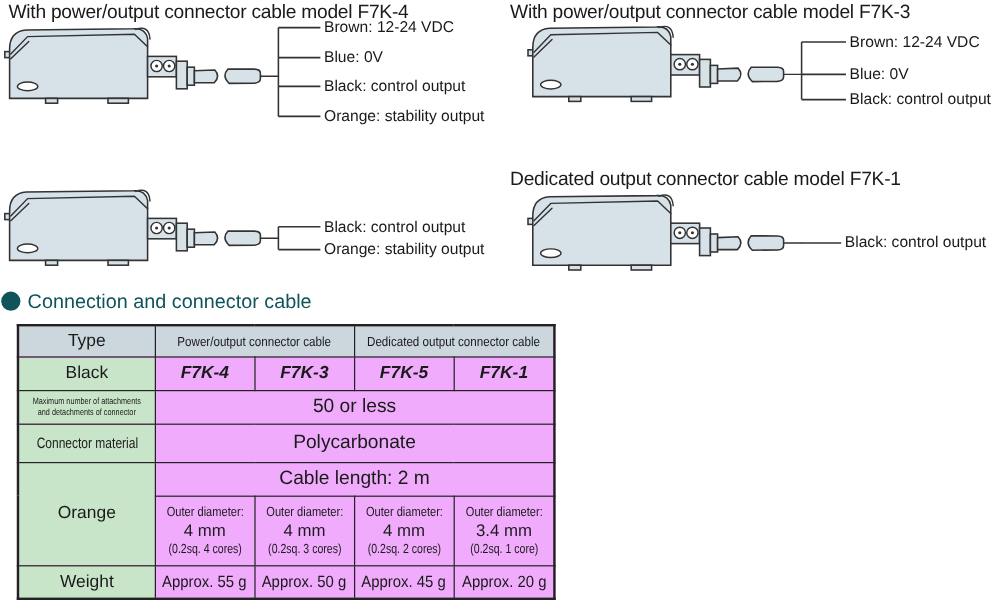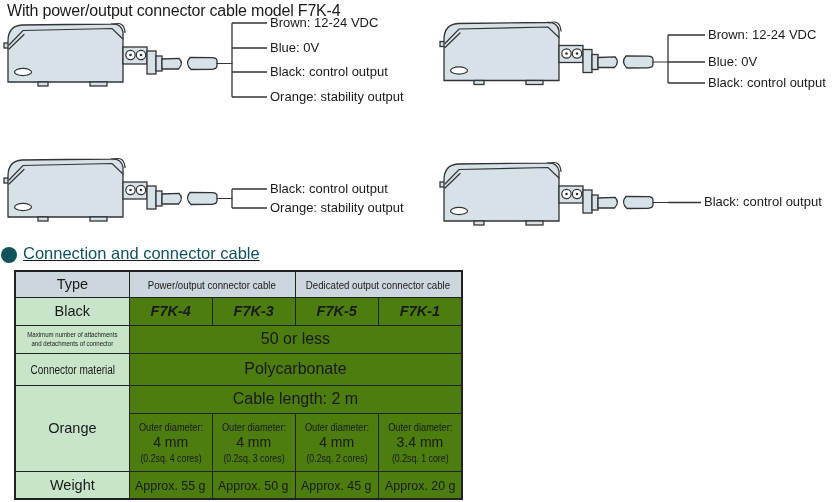--- a/index.html
+++ b/index.html
@@ -9,25 +9,25 @@
   .panel { position:absolute; }
   .ptitle { position:absolute; font-size:16px; letter-spacing:-0.2px; color:#1a1a1a; white-space:nowrap; }
   .psvg { position:absolute; left:0; top:0; }
   .wlab { position:absolute; font-size:13px; line-height:16px; white-space:nowrap; color:#1a1a1a; }
 
   .df { fill:#d6e1e8; stroke:#333; stroke-width:1.3; }
   .dl { fill:none; stroke:#333; stroke-width:1.2; stroke-linecap:round; }
   .dw { fill:#ffffff; stroke:#333; stroke-width:1.2; }
   .bk { fill:none; stroke:#333; stroke-width:1.3; }
 
-  .section-head { position:absolute; left:1px; top:243px; height:20px; display:flex; align-items:flex-end;text-decoration:underline; }
+  .section-head { position:absolute; left:1px; top:243px; height:20px; display:flex; align-items:flex-start; }
   .bullet { width:16px; height:16px; border-radius:50%; background:#10535b; display:inline-block; }
   .head-text { margin-left:6px; font-size:16.5px; color:#10535b; white-space:nowrap; }
 
-  table.spec { position:absolute; left:14px; top:270px; border-collapse:collapse; table-layout:fixed; background:#4d7c0f; }
+  table.spec { position:absolute; left:14px; top:270px; border-collapse:collapse; table-layout:fixed; background:#f0abfc; }
   table.spec td { border:1.4px solid #222; text-align:center; vertical-align:middle; padding:0; overflow:hidden; }
   table.spec { border:2px solid #222; }
   td.hdr { background:#ccd6dd; }
   td.lab { background:#c9e5c9; }
   .big { font-size:14.5px; }
   .val { font-size:16px; }
   .model { font-size:14.5px; font-weight:bold;font-style:italic; }
   .cond { display:inline-block; font-size:11px; white-space:nowrap; transform:scaleX(.88); transform-origin:center; }
   .cond-m { display:inline-block; font-size:12.5px; white-space:nowrap; transform:scaleX(.8); transform-origin:center; }
   .tiny { display:block; font-size:7.6px; line-height:9.5px; white-space:nowrap; transform:scaleX(.8); transform-origin:center; }
@@ -73,39 +73,41 @@
       <use href="#dev" x="4" y="23"></use>
       <path class="bk" d="M232,23 V97 M232,23 H267 M232,48 H267 M232,72 H267 M232,97 H267"></path>
     </svg>
     <div class="wlab" style="left:270px;top:15px">Brown: 12-24 VDC</div>
     <div class="wlab" style="left:270px;top:40px">Blue: 0V</div>
     <div class="wlab" style="left:270px;top:64px">Black: control output</div>
     <div class="wlab" style="left:270px;top:89px">Orange: stability output</div>
   </div>
 
   <div class="panel" style="left:416px;top:0;width:416px;height:131px">
+    <div class="ptitle" style="left:9px;top:2px">With power/output connector cable model F7K-3</div>
     <svg class="psvg" width="416" height="131" viewBox="0 0 416 131">
       <use href="#dev" x="24" y="21.5"></use>
       <path class="bk" d="M252,35 V83 M252,35 H289 M252,62 H289 M252,83 H289"></path>
     </svg>
     <div class="wlab" style="left:292px;top:27px">Brown: 12-24 VDC</div>
     <div class="wlab" style="left:292px;top:54px">Blue: 0V</div>
     <div class="wlab" style="left:292px;top:75px">Black: control output</div>
   </div>
 
   <div class="panel" style="left:0;top:131px;width:416px;height:113px">
     <svg class="psvg" width="416" height="113" viewBox="0 0 416 113">
       <use href="#dev" x="4" y="27"></use>
       <path class="bk" d="M232,58 V77 M232,58 H267 M232,77 H267"></path>
     </svg>
     <div class="wlab" style="left:270px;top:50px">Black: control output</div>
     <div class="wlab" style="left:270px;top:69px">Orange: stability output</div>
   </div>
 
   <div class="panel" style="left:416px;top:131px;width:416px;height:113px">
+    <div class="ptitle" style="left:9px;top:10px">Dedicated output connector cable model F7K-1</div>
     <svg class="psvg" width="416" height="113" viewBox="0 0 416 113">
       <use href="#dev" x="24" y="31"></use>
       <path class="bk" d="M252,71.5 H285"></path>
     </svg>
     <div class="wlab" style="left:288px;top:63px">Black: control output</div>
   </div>
 
   <div class="section-head">
     <span class="bullet"></span>
     <span class="head-text">Connection and connector cable</span>

